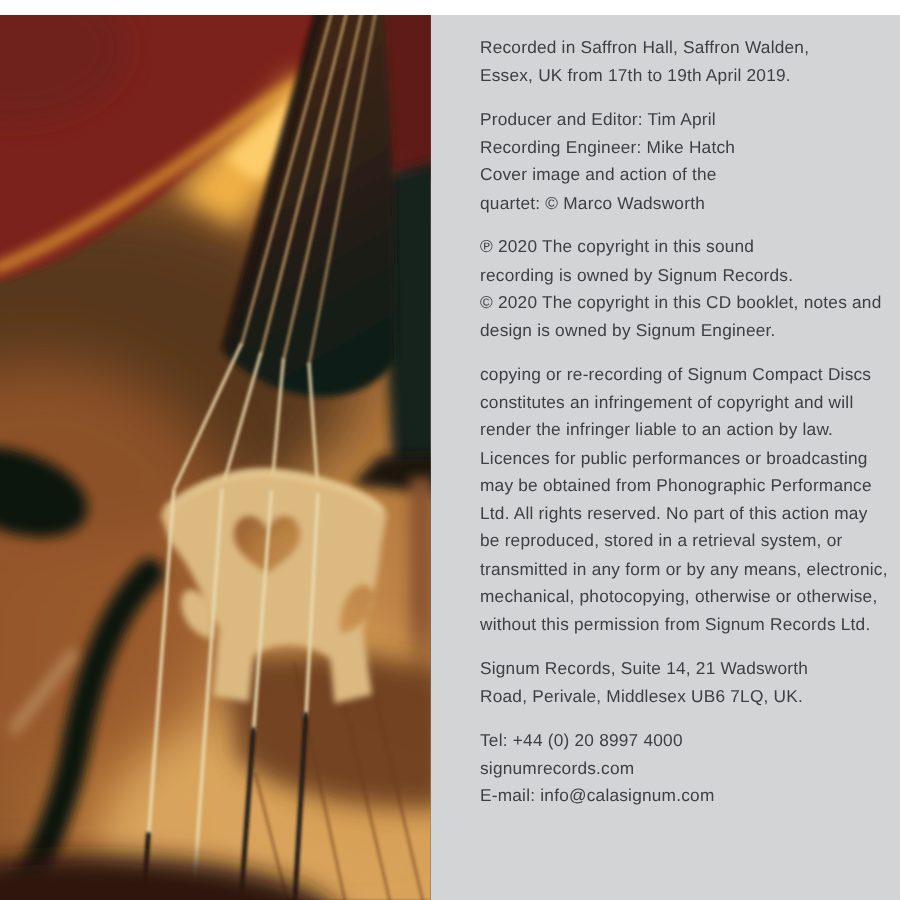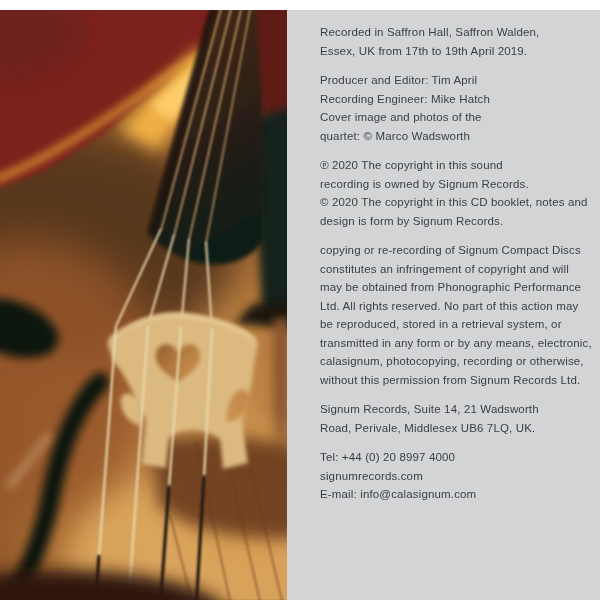--- a/index.html
+++ b/index.html
@@ -171,39 +171,41 @@
   <div class="text-panel">
 
     <div class="text-block">
       <div class="text-line">Recorded in Saffron Hall, Saffron Walden,</div>
       <div class="text-line">Essex, UK from 17th to 19th April 2019.</div>
     </div>
 
     <div class="text-block">
       <div class="text-line">Producer and Editor: Tim April</div>
       <div class="text-line">Recording Engineer: Mike Hatch</div>
-      <div class="text-line">Cover image and photos of the</div>
+      <div class="text-line">Cover image and action of the</div>
       <div class="text-line">quartet: © Marco Wadsworth</div>
     </div>
 
     <div class="text-block">
       <div class="text-line">℗ 2020 The copyright in this sound</div>
       <div class="text-line">recording is owned by Signum Records.</div>
       <div class="text-line">© 2020 The copyright in this CD booklet, notes and</div>
-      <div class="text-line">design is form by Signum Records.</div>
+      <div class="text-line">design is owned by Signum Engineer.</div>
     </div>
 
     <div class="text-block">
       <div class="text-line">copying or re-recording of Signum Compact Discs</div>
       <div class="text-line">constitutes an infringement of copyright and will</div>
+      <div class="text-line">render the infringer liable to an action by law.</div>
+      <div class="text-line">Licences for public performances or broadcasting</div>
       <div class="text-line">may be obtained from Phonographic Performance</div>
       <div class="text-line">Ltd. All rights reserved. No part of this action may</div>
       <div class="text-line">be reproduced, stored in a retrieval system, or</div>
       <div class="text-line">transmitted in any form or by any means, electronic,</div>
-      <div class="text-line">calasignum, photocopying, recording or otherwise,</div>
+      <div class="text-line">mechanical, photocopying, otherwise or otherwise,</div>
       <div class="text-line">without this permission from Signum Records Ltd.</div>
     </div>
 
     <div class="text-block">
       <div class="text-line">Signum Records, Suite 14, 21 Wadsworth</div>
       <div class="text-line">Road, Perivale, Middlesex UB6 7LQ, UK.</div>
     </div>
 
     <div class="text-block">
       <div class="text-line">Tel: +44 (0) 20 8997 4000</div>

